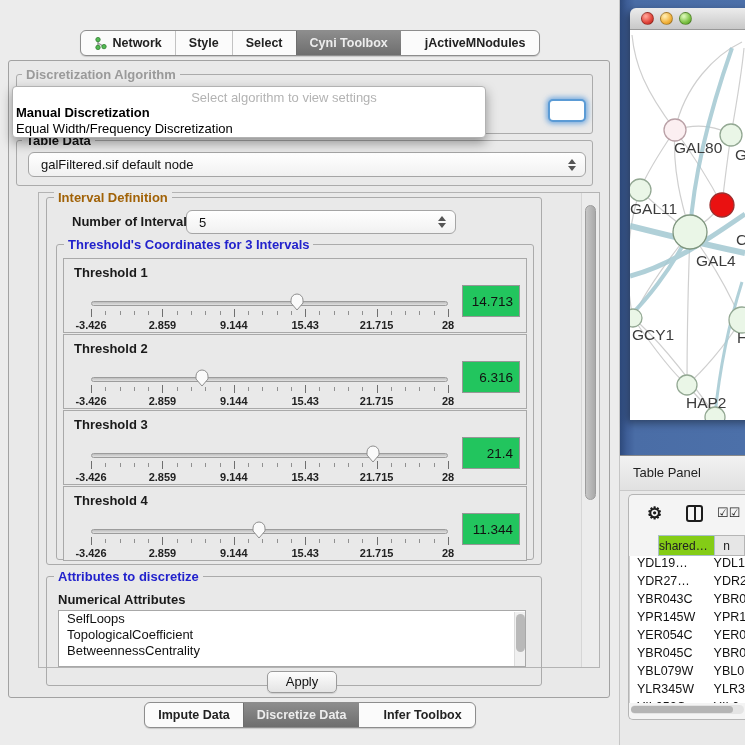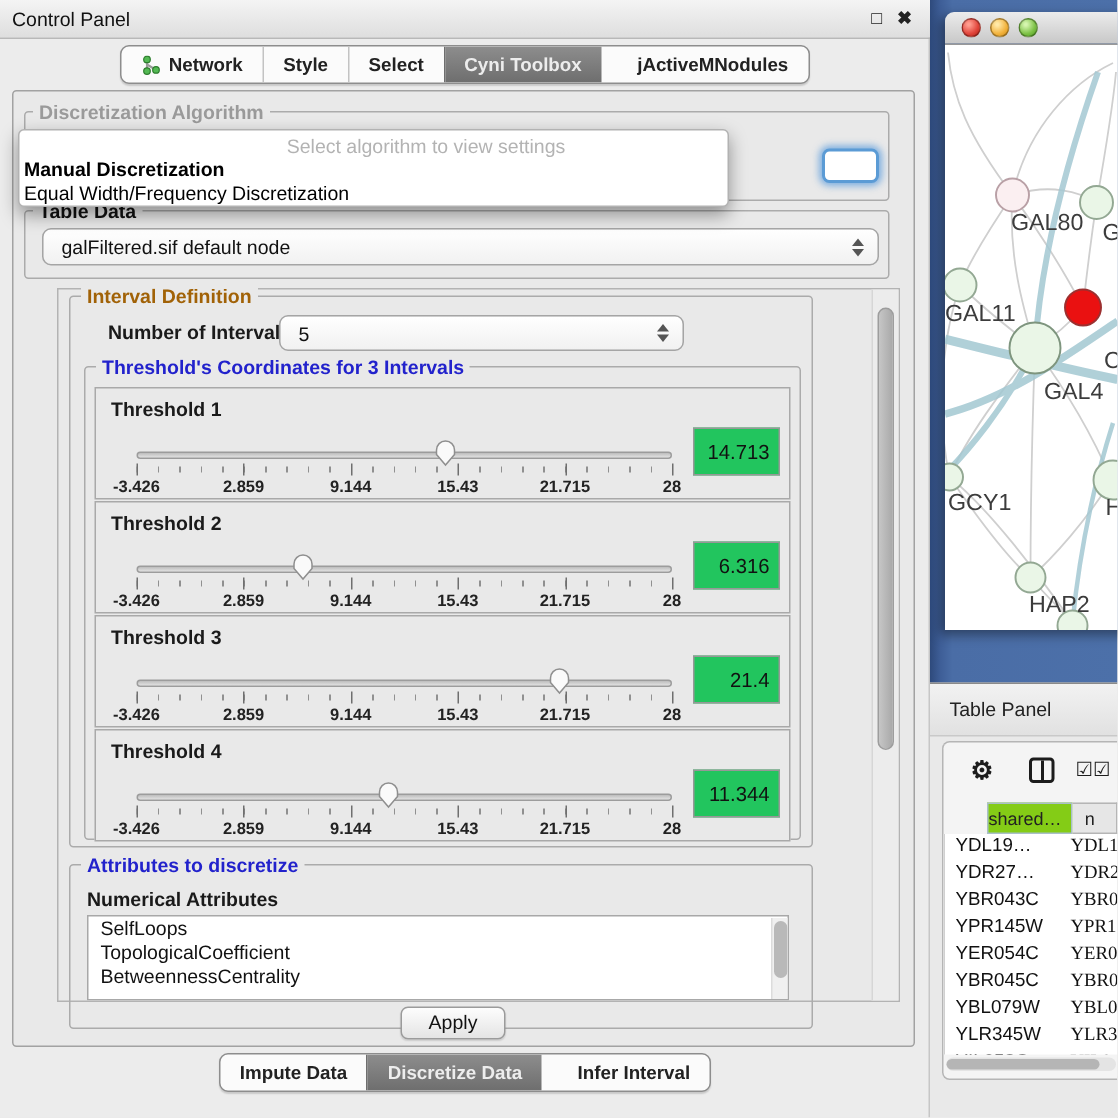--- a/index.html
+++ b/index.html
@@ -124,38 +124,33 @@
   #colico { position:absolute; left:57px; top:10px; width:17px; height:17px; border:2px solid #1c1c1c; border-radius:3px; }
   #colico::after { content:""; position:absolute; left:5.5px; top:0; width:2px; height:13px; background:#1c1c1c; }
   #cboxes { position:absolute; left:88px; top:10px; font-size:13px; color:#1c1c1c; letter-spacing:0; }
   .hdr { display:flex; height:21px; }
   .hcell { font-size:12px; color:#222; line-height:20px; border:1px solid #a9bfc9; }
   .hcell.c1 { width:79px; background:#84cc16; text-align:left;margin-left:29px; }
   .hcell.c2 { width:38px; background:#e6e6e6; border-left:none; border-color:#b5b5b5; padding-left:8px; }
   #rows { background:#fff; height:147px; overflow:hidden; border-left:1px solid #d0d0d0; }
   .row { display:flex; height:18px; font-size:12.5px; color:#111; }
   .row .c1 { width:79px; padding-left:7px; white-space:nowrap; overflow:hidden; }
-  .row .c2 { width:38px; padding-left:6px; white-space:nowrap; overflow:hidden;font-family:Liberation Serif, serif; }
+  .row .c2 { width:38px; padding-left:6px; white-space:nowrap; overflow:hidden; }
   #hscroll { position:absolute; left:2px; bottom:5px; width:113px; height:9px; background:#e4e4e4; border-radius:5px; }
   #hscroll .thumb { position:absolute; left:0; top:1px; width:102px; height:7px; background:#b5b5b5; border-radius:4px; }
 
   svg text { font-family:"Liberation Sans",sans-serif; }
 </style>
 </head>
 <body>
 
 <div id="stage">
 
   <div id="left">
 
-    <div class="titlebar">
-      <div class="t">Control Panel</div>
-      <div class="tb-ico" id="float-ico">□</div>
-      <div class="tb-ico" id="close-ico">✖</div>
-    </div>
 
     <div class="seg-bar" id="top-tabs">
       <div class="segmented">
         <div class="seg">
           <svg class="net-ico" viewBox="0 0 13 13">
             <line x1="4" y1="3" x2="4" y2="10" stroke="#9a9a9a" stroke-width="1.4"></line>
             <line x1="4" y1="6" x2="9" y2="9" stroke="#9a9a9a" stroke-width="1.4"></line>
             <circle cx="4" cy="2.6" r="2.2" fill="#53b953" stroke="#2e7d2e" stroke-width=".8"></circle>
             <circle cx="4" cy="10.4" r="2.2" fill="#53b953" stroke="#2e7d2e" stroke-width=".8"></circle>
             <circle cx="10" cy="9.6" r="2.2" fill="#53b953" stroke="#2e7d2e" stroke-width=".8"></circle>
@@ -323,21 +318,21 @@
 
     <div class="seg-bar" id="bottom-tabs">
       <div class="segmented">
         <div class="seg">
             <span>Impute Data</span>
           </div>
         <div class="seg sel">
             <span>Discretize Data</span>
           </div>
         <div class="seg">
-            <span>Infer Interval</span>
+            <span>Infer Toolbox</span>
           </div>
       </div>
     </div>
   </div>
 
   <div id="right">
     <div id="desk">
       <div id="macwin">
         <div id="mac-titlebar">
           <div class="light red"></div>

